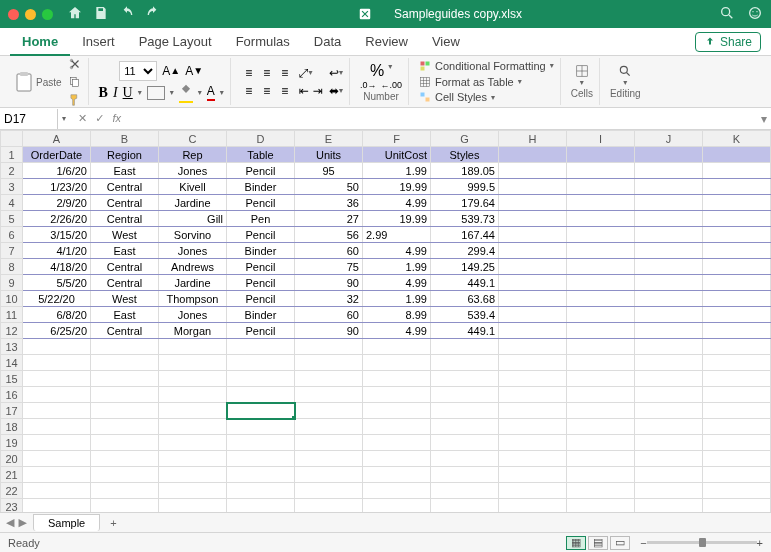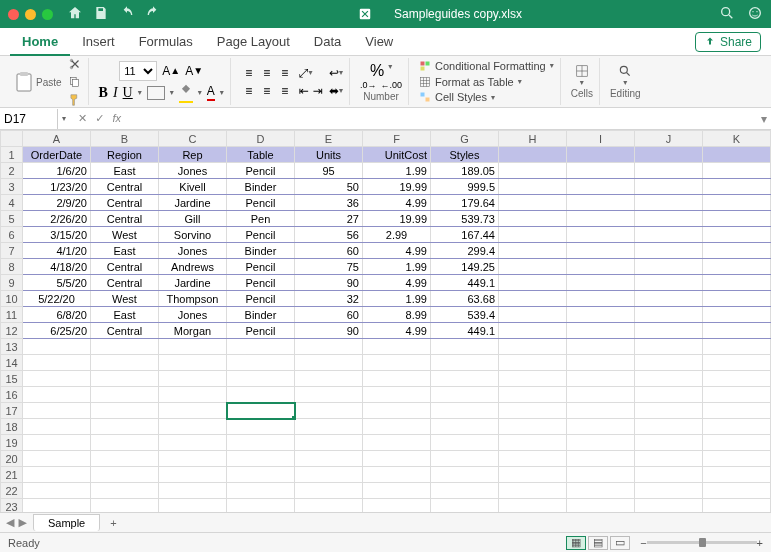--- a/index.html
+++ b/index.html
@@ -124,23 +124,24 @@
           <circle cx="9" cy="10" r="1"></circle>
           <circle cx="15" cy="10" r="1"></circle>
           <path d="M8 15c2 2 6 2 8 0" fill="none" stroke="#d5efe4" stroke-width="1.5"></path>
         </svg></span>
   </div>
 </div>
 
 <div class="tabs">
   <div class="tab active">Home</div>
   <div class="tab">Insert</div>
+  <div class="tab">Page Layout</div>
   <div class="tab">Formulas</div>
-  <div class="tab">Page Layout</div>
   <div class="tab">Data</div>
+  <div class="tab">Review</div>
   <div class="tab">View</div>
   <div class="spacer"></div>
   <div class="share-btn">
     <svg width="12" height="12" viewBox="0 0 24 24" fill="#198a5d">
         <path d="M12 3l6 6h-4v8h-4V9H6z"></path>
       </svg>
     <span>Share</span>
   </div>
 </div>
 
@@ -371,39 +372,39 @@
           <td class="" style="text-align:right"></td>
           <td class="" style="text-align:right"></td>
           <td class="" style="text-align:right"></td>
           <td class="" style="text-align:right"></td>
           <td class="" style="text-align:right"></td>
         </tr>
         <tr class="data-row">
           <th class="rowhdr">5</th>
           <td class="" style="text-align:right">2/26/20</td>
           <td class="" style="text-align:center">Central</td>
-          <td class="" style="text-align:center">Gill</td>
+          <td class="" style="">Gill</td>
           <td class="" style="text-align:center">Pen</td>
           <td class="" style="text-align:right">27</td>
           <td class="" style="text-align:right">19.99</td>
           <td class="" style="text-align:right">539.73</td>
           <td class="" style="text-align:right"></td>
           <td class="" style="text-align:right"></td>
           <td class="" style="text-align:right"></td>
           <td class="" style="text-align:right"></td>
           <td class="" style="text-align:right"></td>
         </tr>
         <tr class="data-row">
           <th class="rowhdr">6</th>
           <td class="" style="text-align:right">3/15/20</td>
           <td class="" style="text-align:center">West</td>
           <td class="" style="text-align:center">Sorvino</td>
           <td class="" style="text-align:center">Pencil</td>
           <td class="" style="text-align:right">56</td>
-          <td class="" style="text-align:center">2.99</td>
+          <td class="" style="text-align:left">2.99</td>
           <td class="" style="text-align:right">167.44</td>
           <td class="" style="text-align:right"></td>
           <td class="" style="text-align:right"></td>
           <td class="" style="text-align:right"></td>
           <td class="" style="text-align:right"></td>
           <td class="" style="text-align:right"></td>
         </tr>
         <tr class="data-row">
           <th class="rowhdr">7</th>
           <td class="" style="text-align:right">4/1/20</td>

